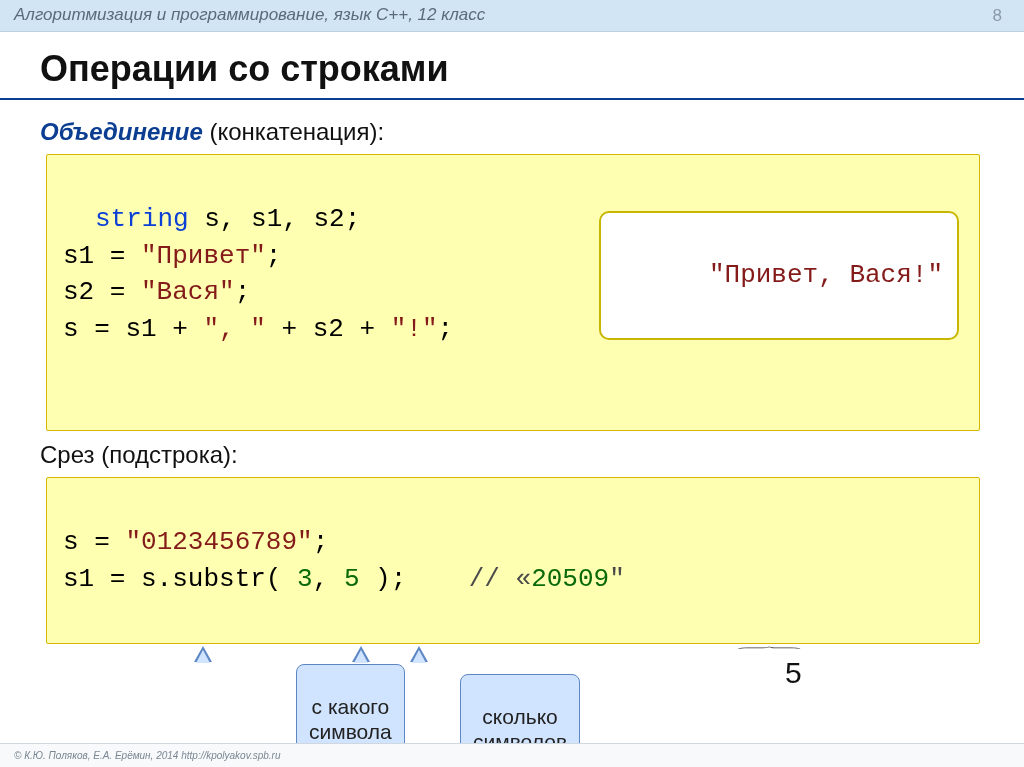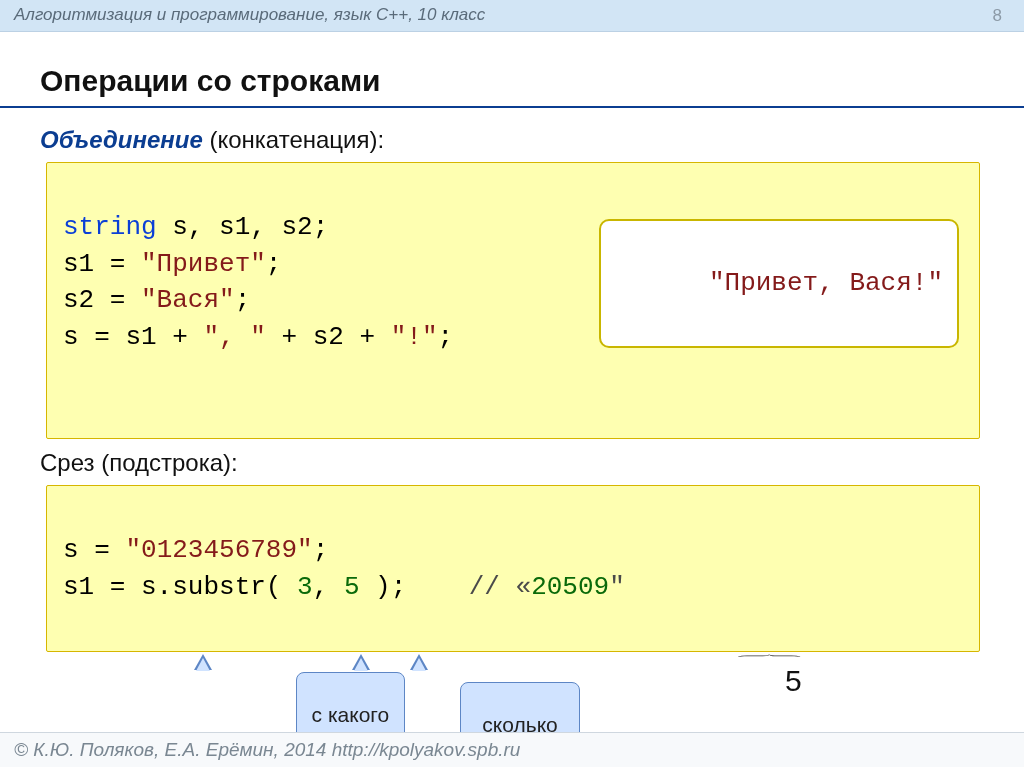--- a/index.html
+++ b/index.html
@@ -23,24 +23,24 @@
   }
   .pagenum {
     position: absolute;
     right: 22px;
     top: 6px;
     color: #8c9aa7;
     font-style: normal;
     font-size: 17px;
   }
   .title {
-    font-size: 30px;
+    font-size: 36px;
     font-weight: bold;
     color: #111;
-    padding: 32px 40px 8px 40px;
+    padding: 16px 40px 8px 40px;
     border-bottom: 2px solid #0b3d91;
   }
   .content { padding: 8px 40px 0 40px; }
   .sub {
     font-size: 24px;
     color: #111;
     margin: 10px 0 8px 0;
   }
   .sub .kw { color: #0b3d91; font-weight: bold; font-style: italic; }
   .sub .it { }
@@ -49,21 +49,21 @@
     border: 1.5px solid #d6b600;
     border-radius: 2px;
     padding: 10px 16px 10px 16px;
     font-family: 'Courier New', monospace;
     font-size: 26px;
     line-height: 1.4;
     position: relative;
     margin: 2px 6px 6px 6px;
     white-space: pre;
   }
-  .codebox .kw { color: #0b3fd6; }
+  .codebox .kw { color: #0b3fd6; margin-left: 32px; }
   .codebox .str { color: #841a1a; }
   .codebox .num { color: #0a6a0a; }
   .codebox .com { color: #4a4a4a; }
   .result-callout {
     position: absolute;
     right: 20px;
     top: 56px;
     background: #fff;
     border: 2px solid #c9b600;
     border-radius: 10px;
@@ -115,29 +115,29 @@
     color: #333;
     transform: scaleX(3) scaleY(0.5);
   }
   .footer {
     position: absolute;
     left: 0; right: 0; bottom: 0;
     border-top: 1px solid #cfd7df;
     background: #f7f9fb;
     color: #7a8792;
     font-style: italic;
-    font-size: 19px;
+    font-size: 10px;
     padding: 6px 14px;
   }
 </style>
 </head>
 <body>
 
 <div class="topbar">
-  <span>Алгоритмизация и программирование, язык C++, 10 класс</span>
+  <span>Алгоритмизация и программирование, язык C++, 12 класс</span>
   <span class="pagenum">8</span>
 </div>
 
 <div class="title">Операции со строками</div>
 
 <div class="content">
 
   <div class="sub">
     <span class="kw">Объединение</span><span> (</span><span class="it">конкатенация</span><span>):</span>
   </div>

